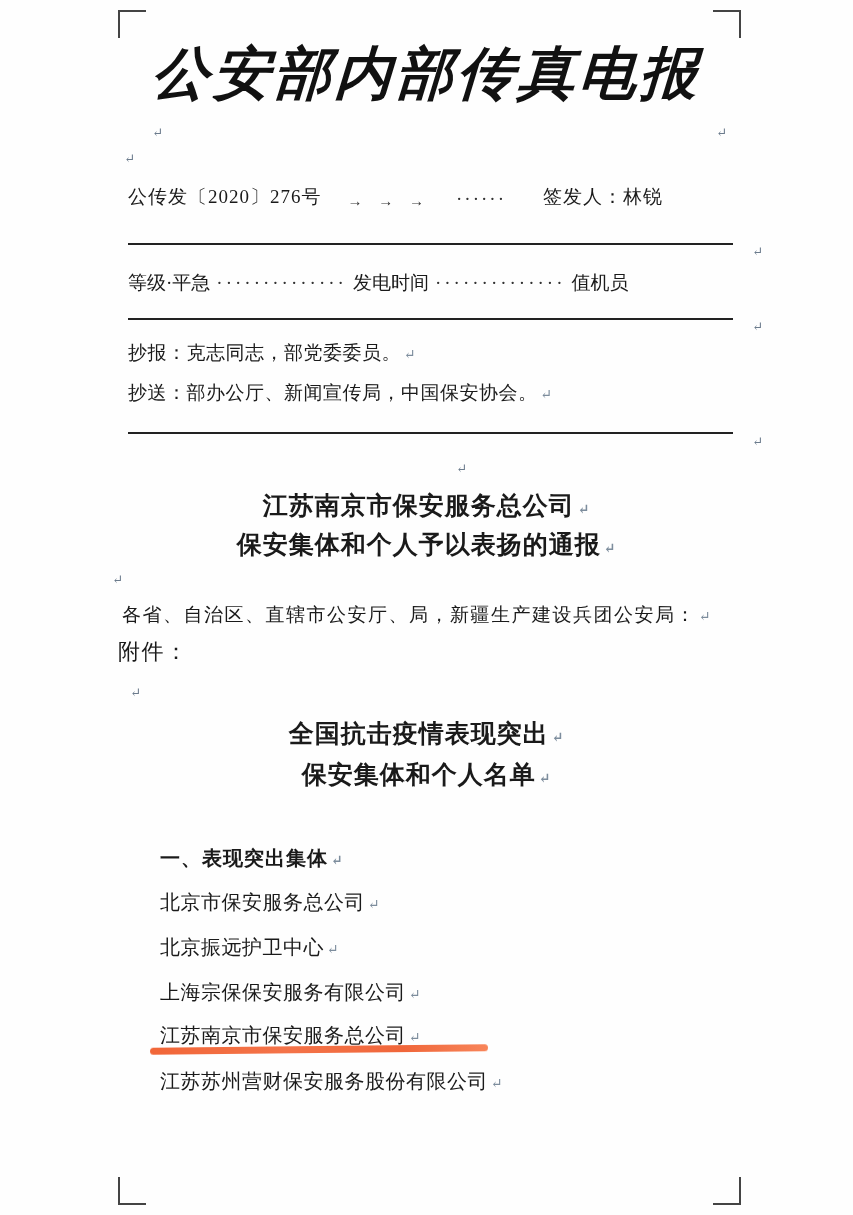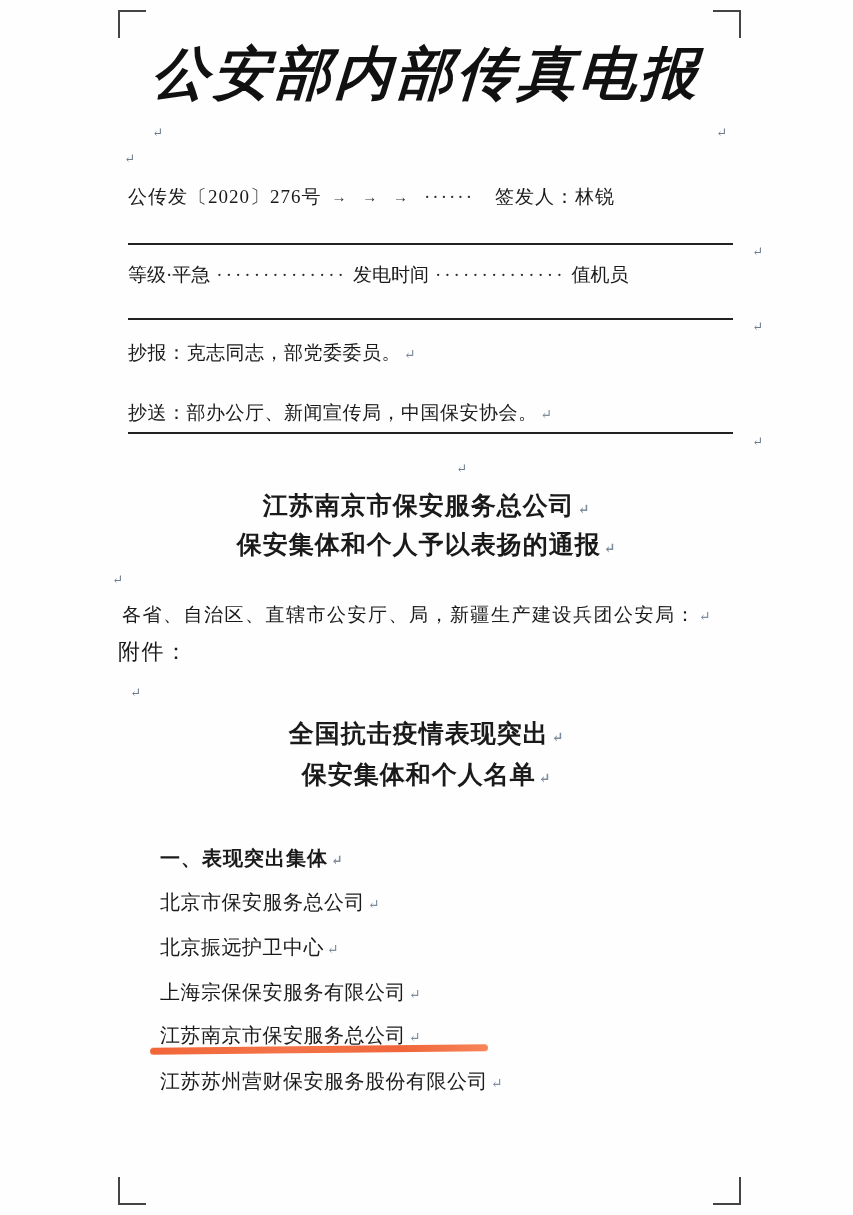--- a/index.html
+++ b/index.html
@@ -57,21 +57,22 @@
   }
 
   .docnum-row {
     position: absolute;
     top: 184px;
     left: 128px;
     right: 120px;
     font-size: 19px;
     letter-spacing: 1px;
     display: flex;
-    align-items: center;
+    align-items: flex-end;
+    gap: 16px;
   }
   .docnum { white-space: nowrap; }
   .leader-arrows {
     margin: 0 10px;
     color: #333;
     letter-spacing: 6px;
     font-size: 15px;
   }
   .dots-sm { letter-spacing: 2px; color: #333; }
   .signer { white-space: nowrap; margin-left: 21px; }
@@ -82,21 +83,21 @@
     right: 120px;
     height: 0;
     border-top: 2px solid #222;
   }
   .rule.r1 { top: 243px; }
   .rule.r2 { top: 318px; }
   .rule.r3 { top: 432px; }
 
   .grade-row {
     position: absolute;
-    top: 262px;
+    top: 270px;
     left: 128px;
     right: 120px;
     font-size: 19px;
     display: flex;
     align-items: baseline;
     white-space: nowrap;
   }
   .grade-row .dots {
     flex: 0 0 auto;
     letter-spacing: 3px;
@@ -104,21 +105,21 @@
     margin: 0 6px;
   }
 
   .cc-line {
     position: absolute;
     left: 128px;
     font-size: 19px;
     letter-spacing: 0.5px;
   }
   .cc-line.l1 { top: 340px; }
-  .cc-line.l2 { top: 380px; margin-top: 20px; }
+  .cc-line.l2 { top: 380px; }
 
   .subject {
     position: absolute;
     left: 0;
     right: 0;
     text-align: center;
     font-weight: 700;
     font-size: 25px;
     letter-spacing: 1px;
   }

